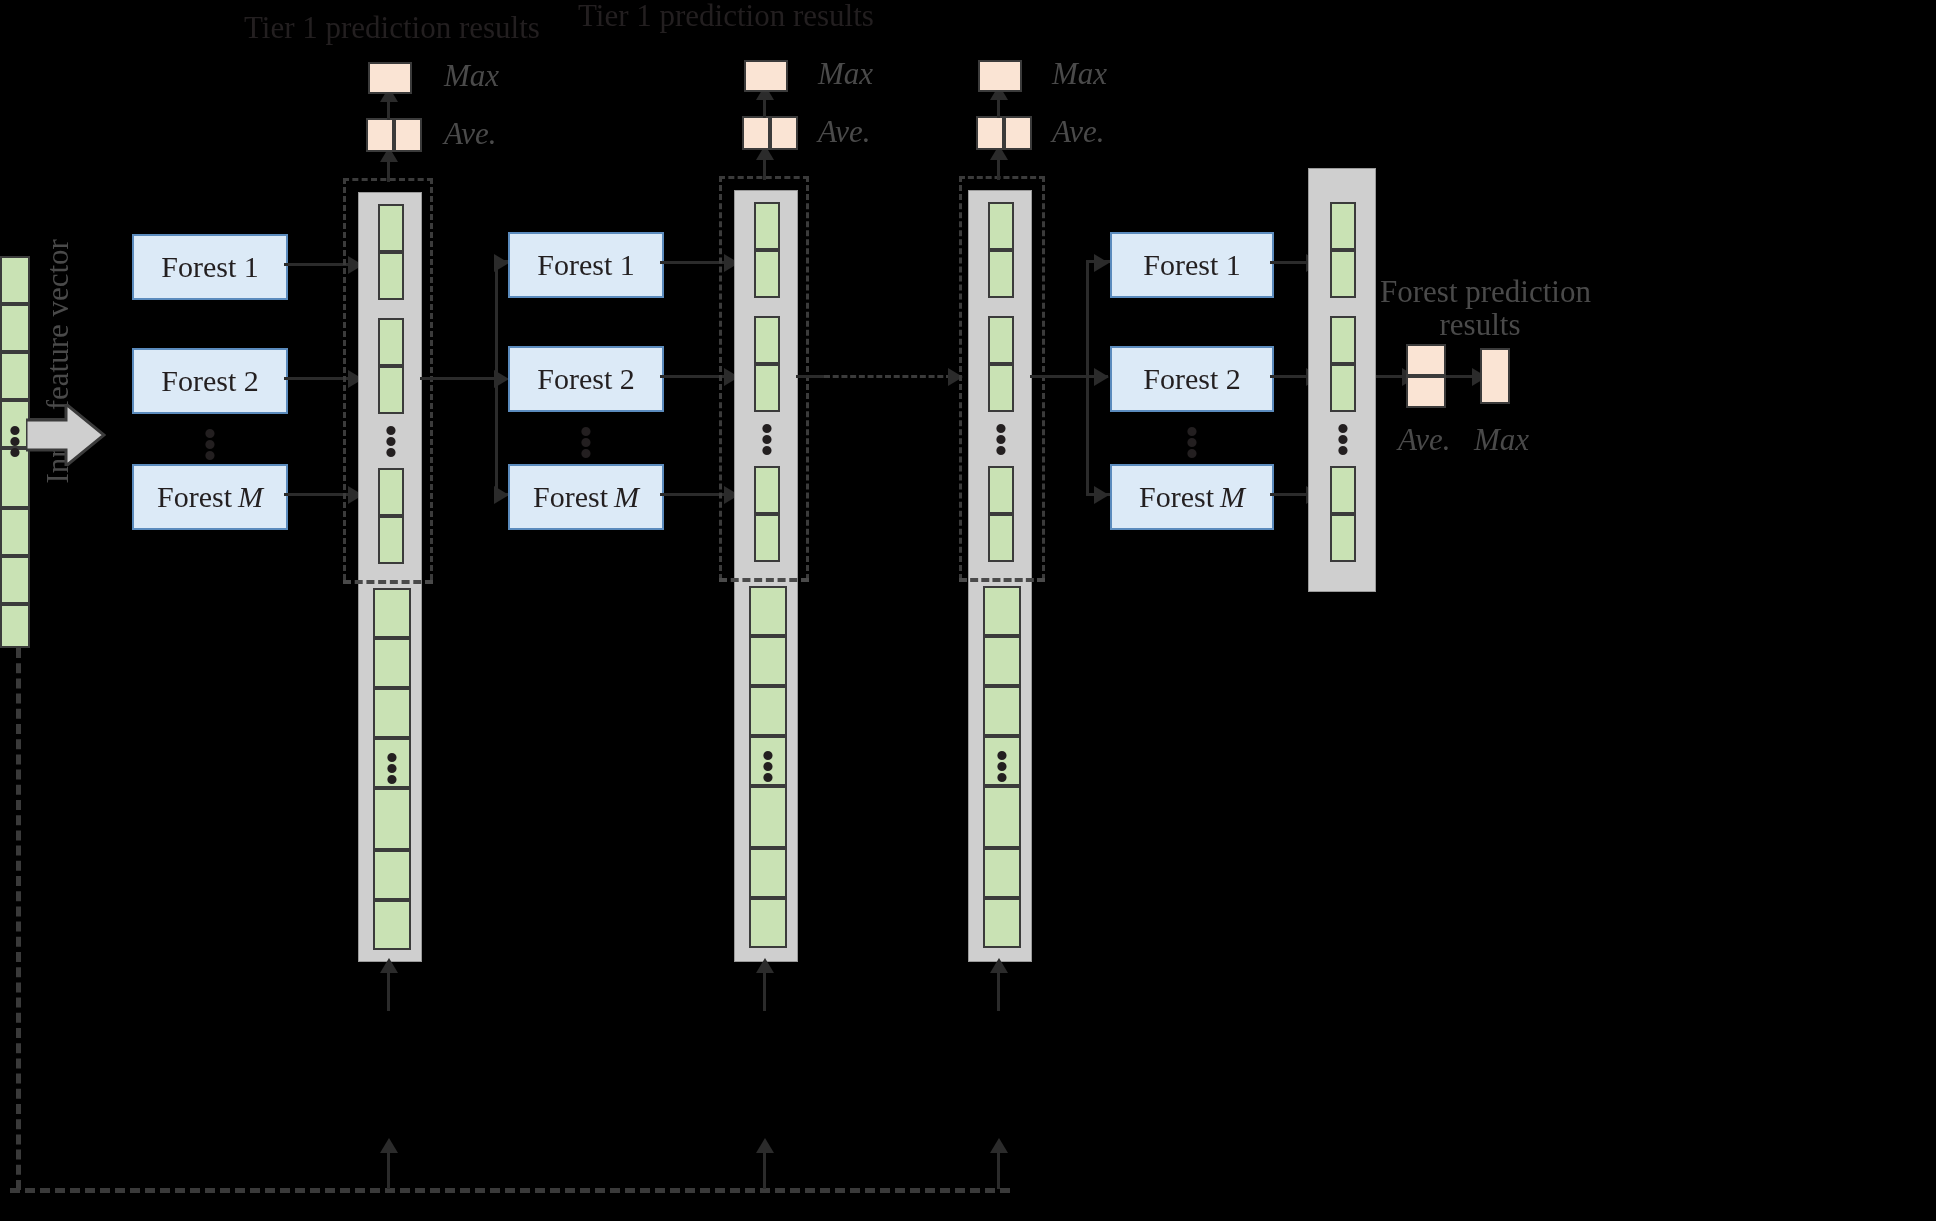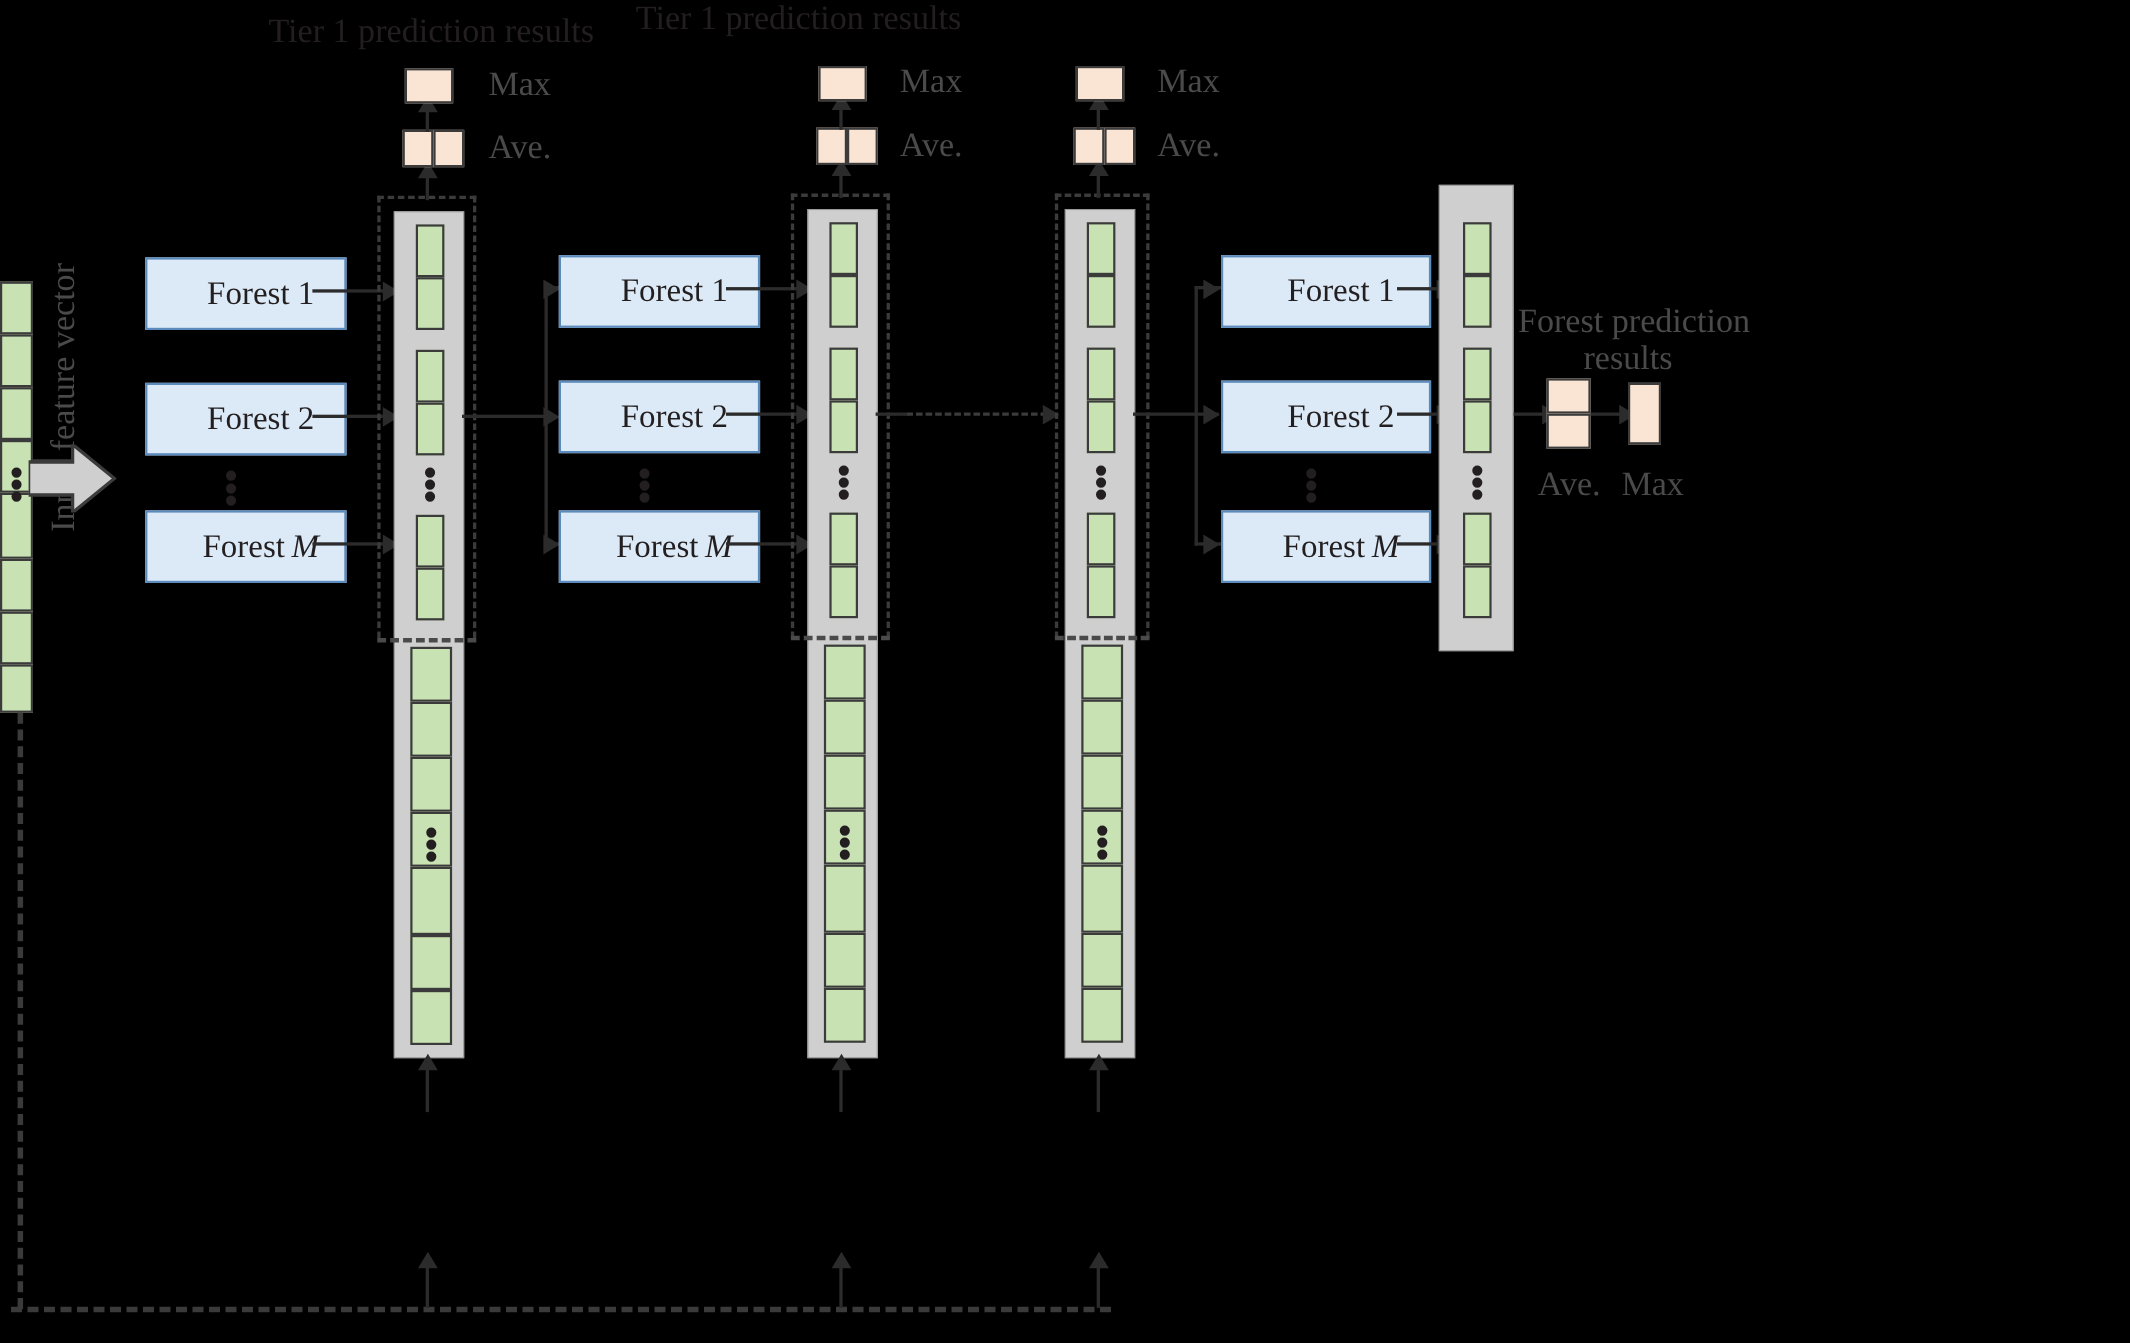--- a/index.html
+++ b/index.html
@@ -2,25 +2,25 @@
 <html><head>
 <meta charset="utf-8">
 <style>
   html,body{margin:0;padding:0;background:#000;}
   body{font-family:"Liberation Serif", serif;}
   #stage{position:relative;width:1936px;height:1221px;background:#000;overflow:hidden;}
 
   .lbl{position:absolute;color:#231f20;white-space:nowrap;line-height:1.05;}
   .tier-title{font-size:31px;}
   .side-title{font-size:31px;text-align:center;}
-  .mm-lbl{font-size:31px;}
+  .mm-lbl{font-size:31px;font-style:italic;}
 
   .forest{position:absolute;background:#dceaf7;border:2px solid #5b8bbd;
           display:flex;align-items:center;justify-content:center;
-          font-size:30px;color:#231f20;padding-left:27px;}
+          font-size:30px;color:#231f20;}
   .forest i{font-style:italic;padding-left:6px;}
 
   .col{position:absolute;background:#cfcfcf;border:1px solid #9a9a9a;}
   .cell{position:absolute;background:#c9e2b4;border:2px solid #3b3b3b;box-sizing:border-box;}
   .pcell{position:absolute;background:#fae4d4;border:2px solid #3b3b3b;box-sizing:border-box;}
 
   .hline{position:absolute;background:#2b2b2b;height:3px;}
   .vline{position:absolute;background:#2b2b2b;width:3px;}
   .ah{position:absolute;width:0;height:0;border-top:9px solid transparent;
       border-bottom:9px solid transparent;border-left:15px solid #2b2b2b;}

